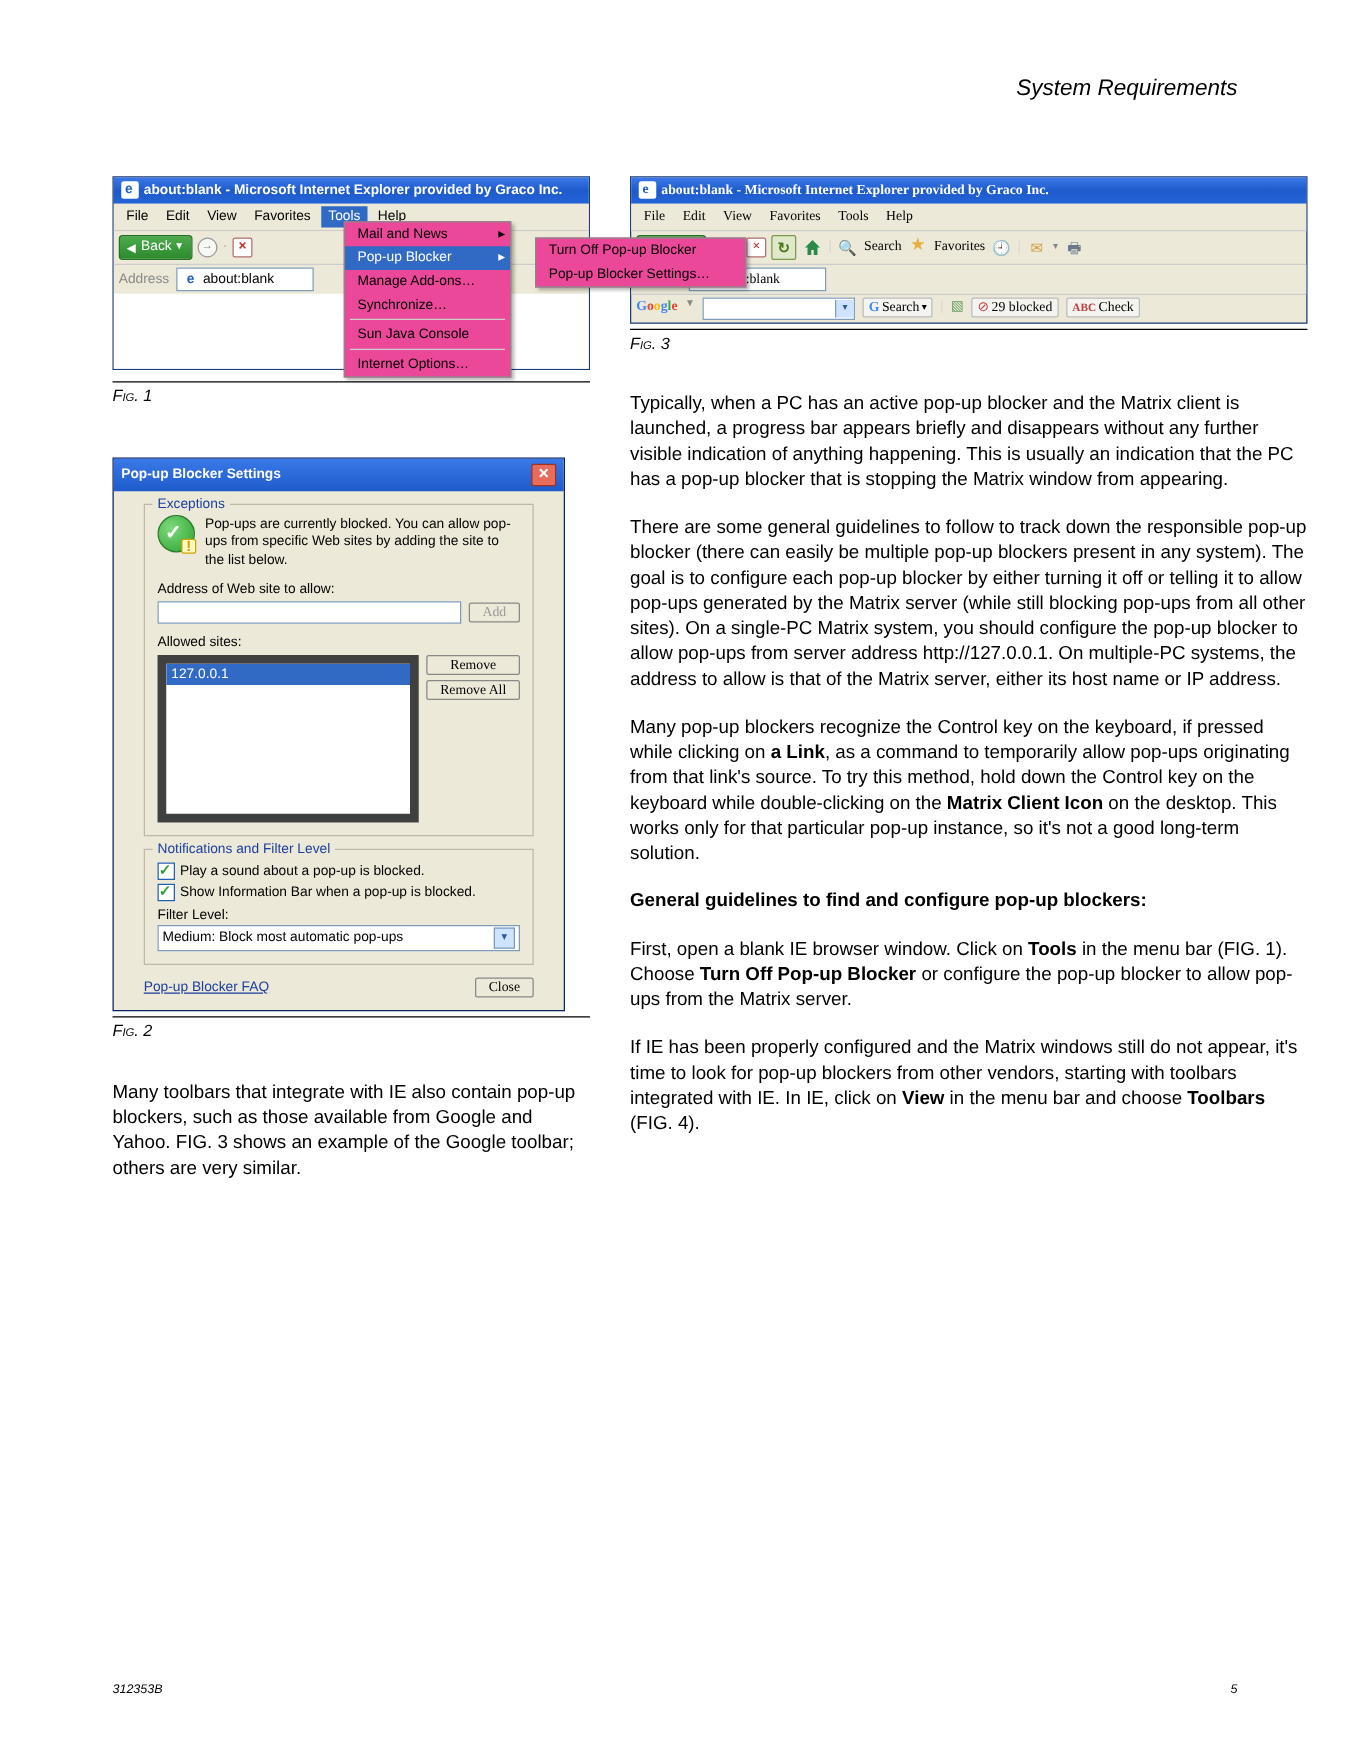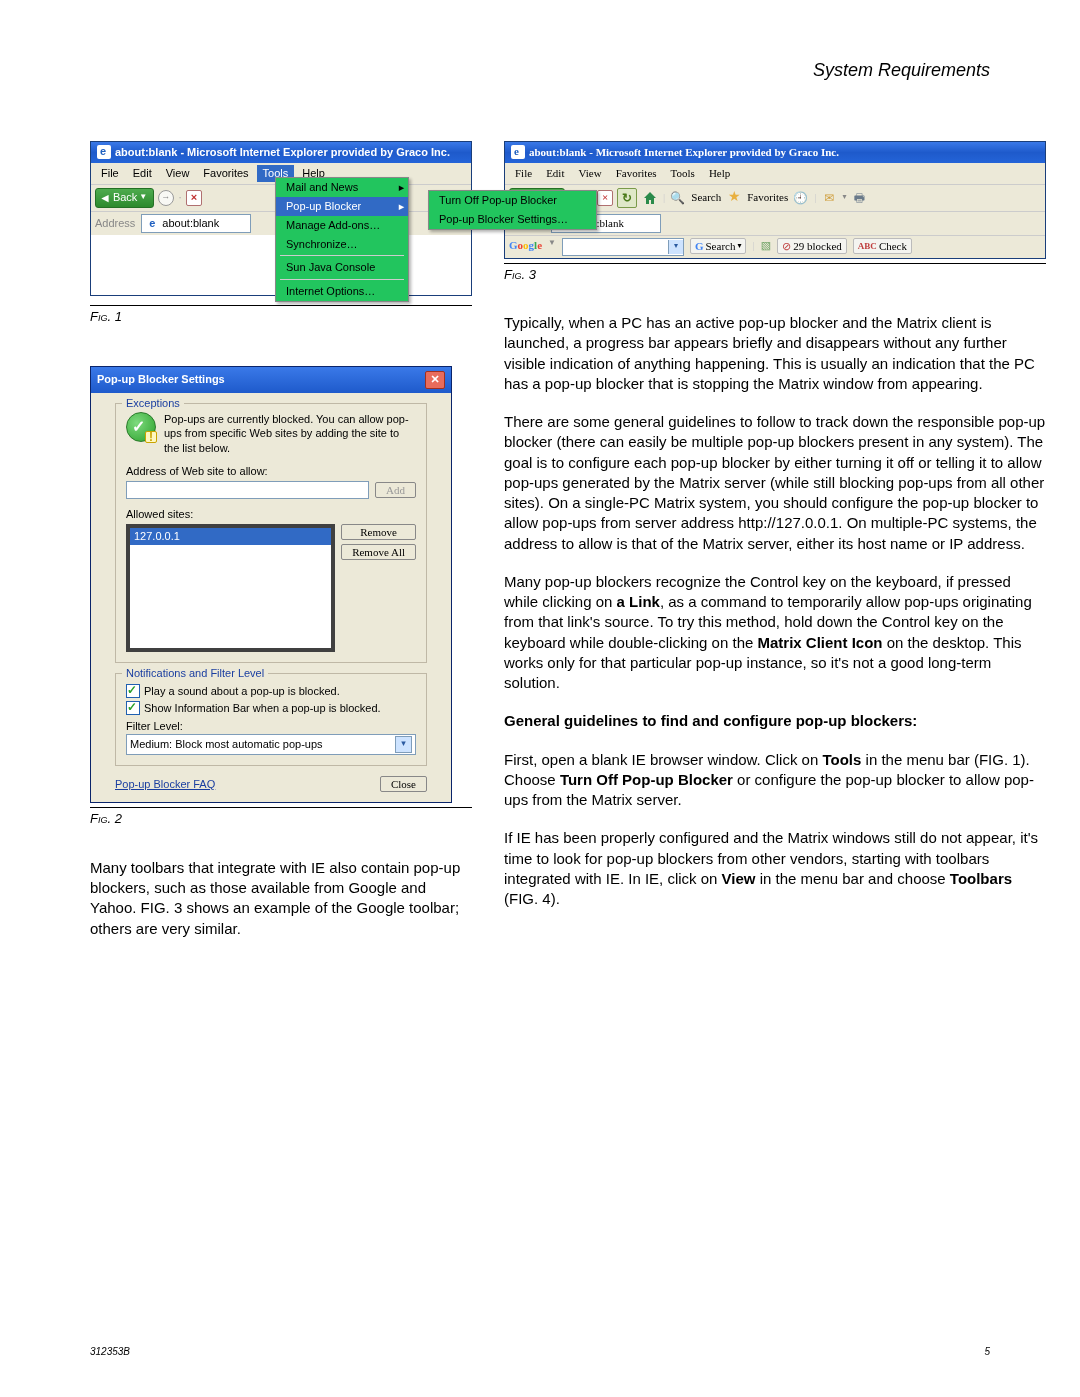--- a/index.html
+++ b/index.html
@@ -117,21 +117,21 @@
   .ie-address {
     background:#ece9d8;
     padding: 2px 4px;
     display:flex; align-items:center; gap:6px;
     font-size:11px;
   }
   .ie-address .lbl { color:#888; }
   .addr-box { background:#fff; border:1px solid #7f9db9; padding:1px 4px; display:flex; align-items:center; gap:4px; flex:1; max-width:100px; }
   .ie-dropdown {
     position:absolute;
-    background:#22c55e;
+    background:#ec4899;
     border:1px solid #888;
     box-shadow:2px 2px 3px rgba(0,0,0,.3);
     font-size:11px;
     z-index:5;
   }
   .ie-dropdown .item { padding:2px 28px 2px 10px; white-space:nowrap; position:relative; }
   .ie-dropdown .item.sel { background:#316ac5; color:#fff; }
   .ie-dropdown .sep { border-top:1px solid #ccc; margin:2px 4px; }
   .ie-dropdown .arrow::after { content:"▸"; position:absolute; right:4px; }
   .fig1-wrap { position:relative; height:160px; }
@@ -165,21 +165,21 @@
     width:28px;height:28px;border-radius:50%;
     background: radial-gradient(circle at 35% 35%, #7eda7e, #2aa02a);
     border:1px solid #2a7a2a; position:relative; flex:0 0 28px;
   }
   .info-icon::after { content:"✓"; color:#fff; font-weight:bold; position:absolute; left:5px; top:3px; font-size:16px; }
   .info-icon::before { content:"!"; color:#caa400; font-weight:bold; position:absolute; right:-2px; bottom:-2px; font-size:12px; background:#fff8c0; border:1px solid #caa400; width:10px; height:10px; text-align:center; line-height:10px; border-radius:2px; }
   .txt-input { width:100%; border:1px solid #7f9db9; background:#fff; height:18px; box-sizing:border-box; padding:1px 3px; }
   .btn { background:#ece9d8; border:1px solid #888; border-radius:2px; padding:1px 10px; font-size:11px; font-family:Tahoma; color:#000; }
   .btn.disabled { color:#999; }
   .row-flex { display:flex; gap:6px; align-items:center; }
-  .listbox { border:4px solid #404040; background:#fff; height:120px; overflow:hidden; }
+  .listbox { border:7px solid #404040; background:#fff; height:120px; overflow:hidden; }
   .listbox .sel { background:#316ac5; color:#fff; padding:1px 4px; }
   .cb-row { display:flex; align-items:center; gap:4px; margin:2px 0; }
   .cb { width:12px;height:12px;border:1px solid #2060b0;background:#fff;position:relative; }
   .cb.checked::after { content:"✓"; color:#2aa02a; font-size:12px; position:absolute; top:-3px; left:0; font-weight:bold; }
   .select { border:1px solid #7f9db9; background:#fff; padding:1px 3px; display:flex; justify-content:space-between; align-items:center; }
   .select .drop { width:15px;height:15px;background:#cde3ff;border:1px solid #7f9db9; text-align:center; font-size:9px; color:#2a5aa0; line-height:13px; }
   .link { color:#1a3ea0; text-decoration:underline; }
 
   
   .ie-win3 { width:540px; border:1px solid #1a3e7a; background:#ece9d8; font-family:Tahoma; font-size:11px; }

